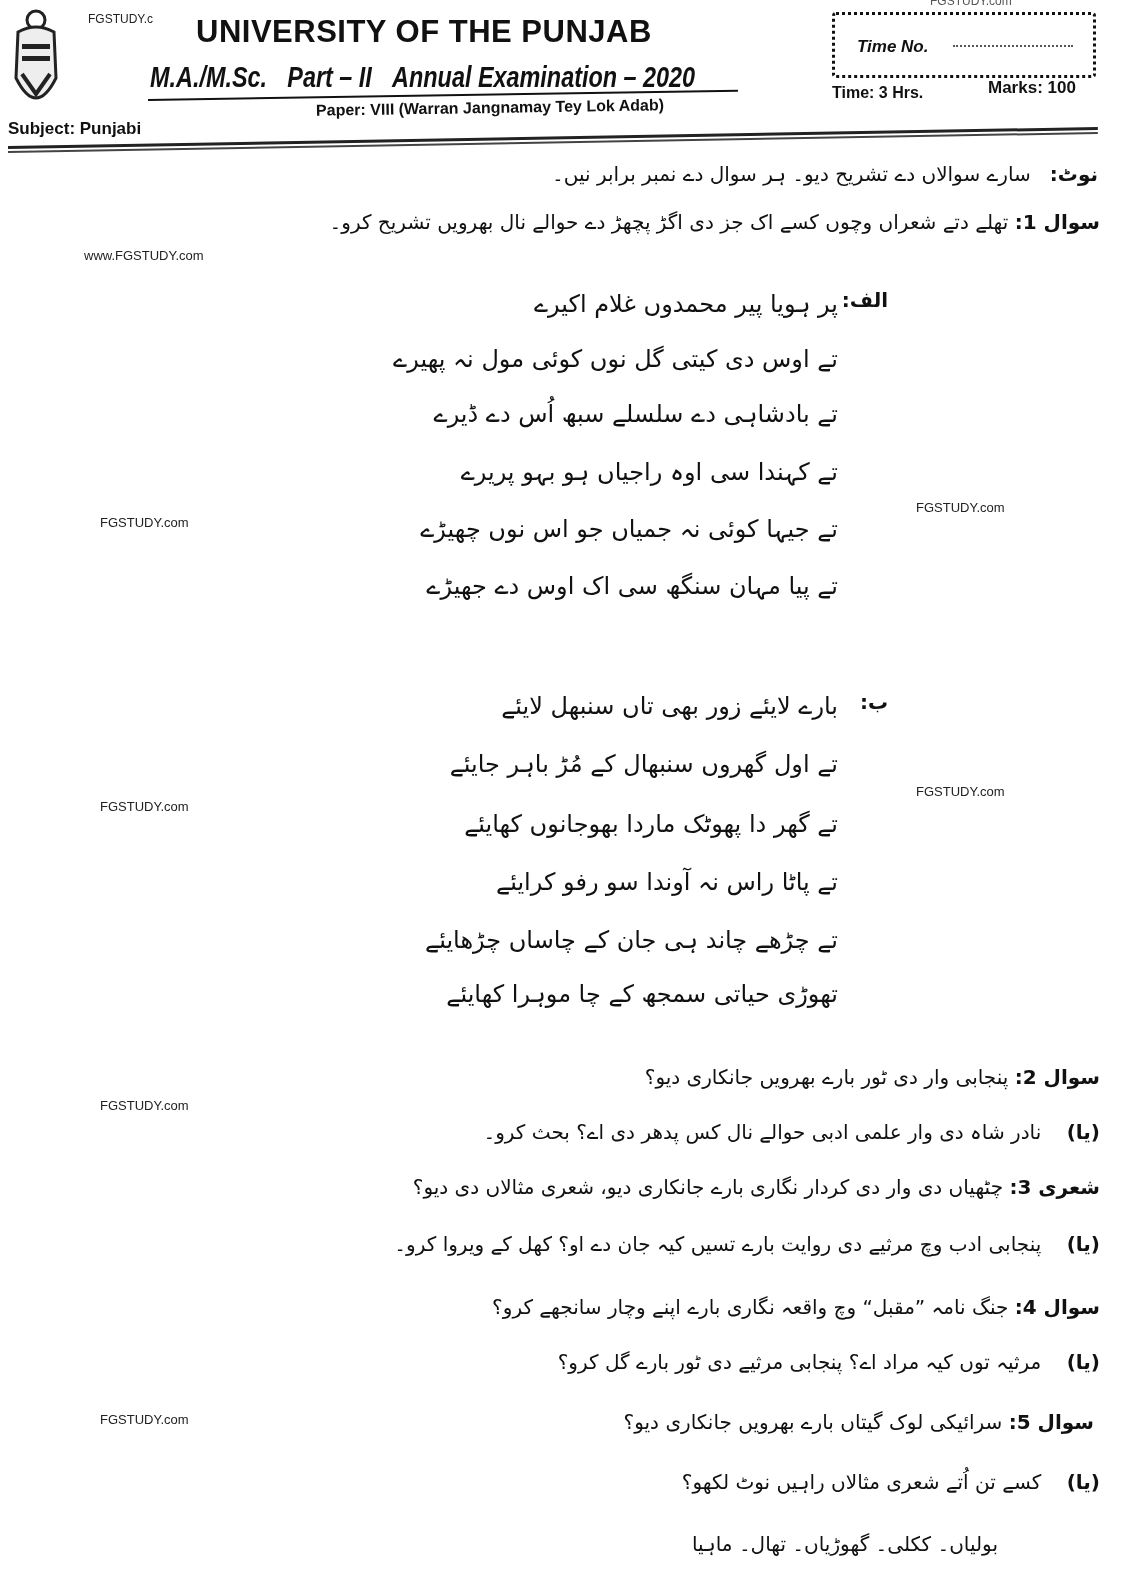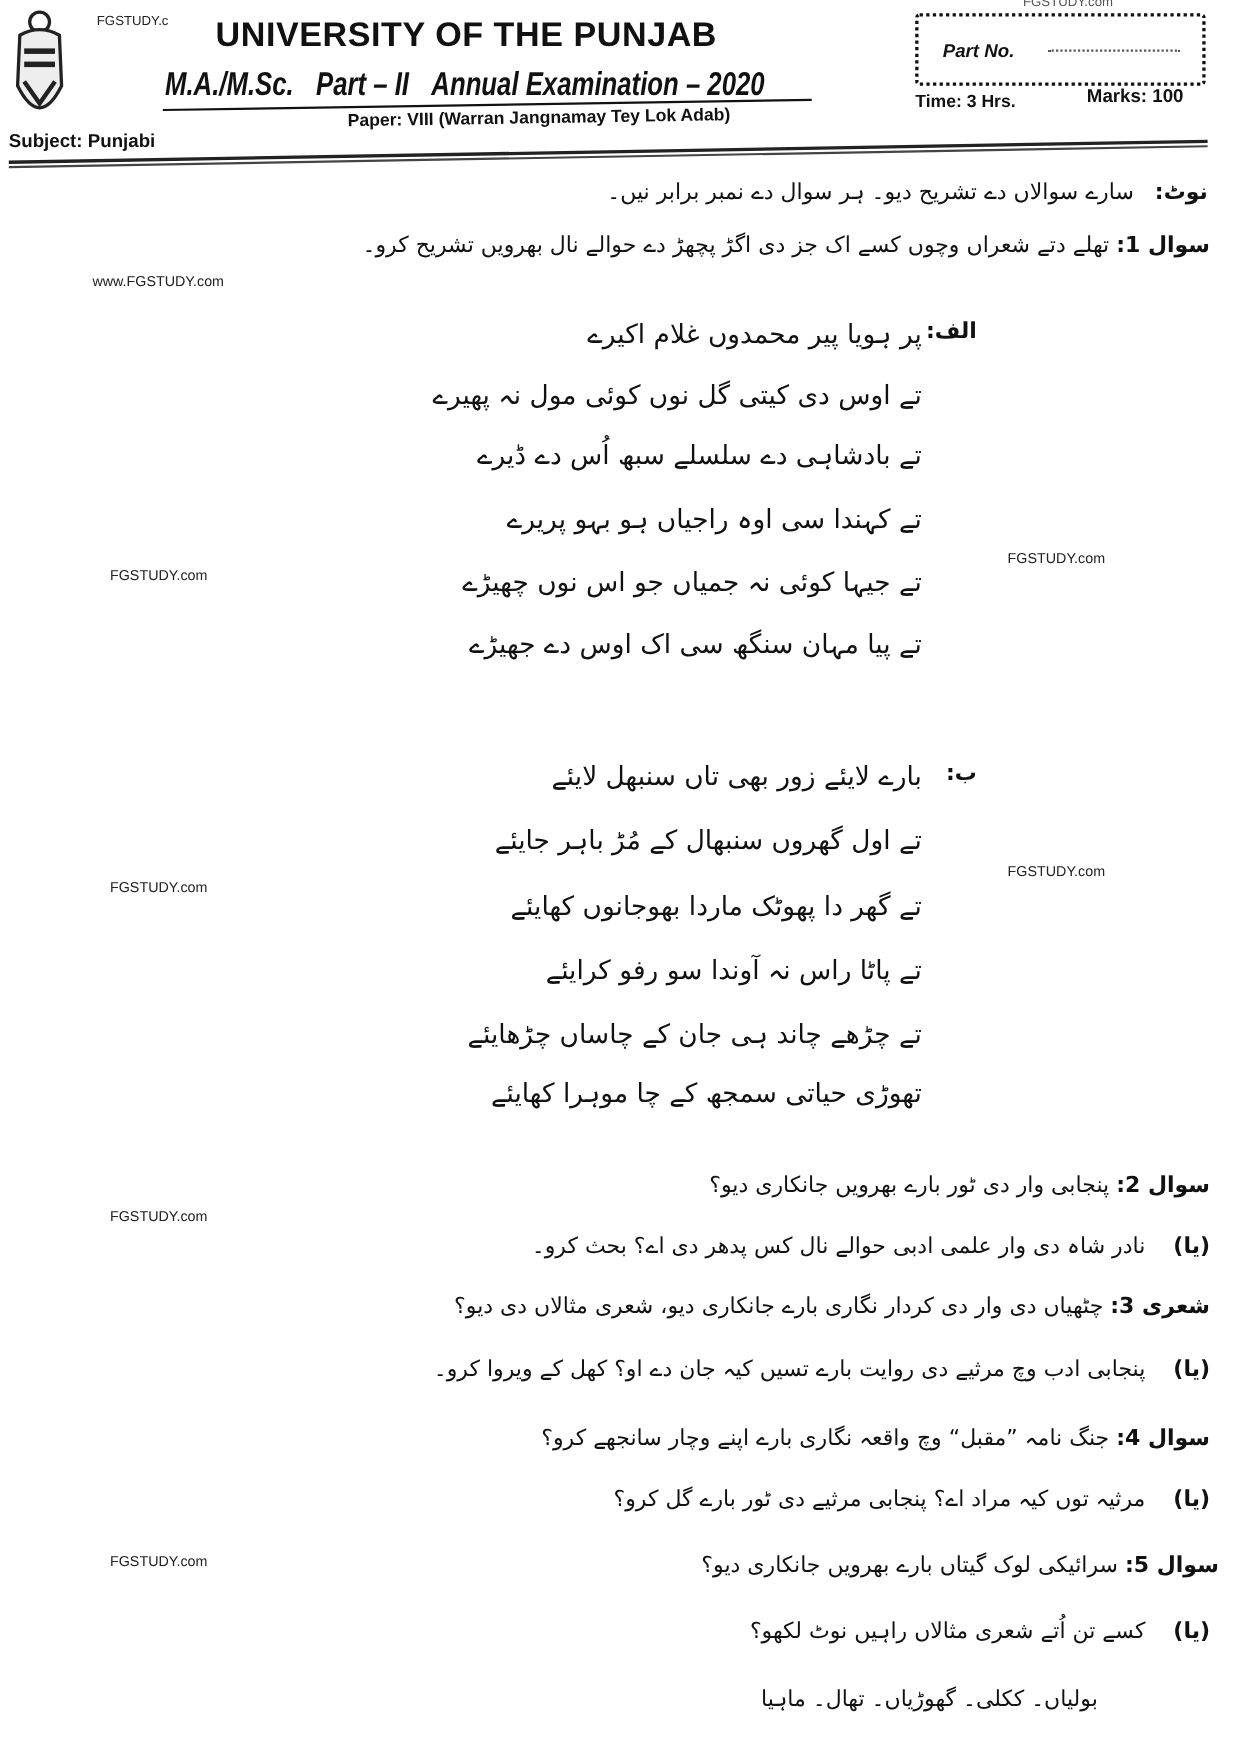--- a/index.html
+++ b/index.html
@@ -42,21 +42,21 @@
 <div class="abs sub1">
   <span>M.A./M.Sc.</span><span>Part – II</span><span>Annual Examination – 2020</span>
 </div>
 <div class="abs sub1-line"></div>
 <div class="abs paper">Paper: VIII (Warran Jangnamay Tey Lok Adab)</div>
 <div class="abs subject">Subject: Punjabi</div>
 <div class="abs rule1"></div>
 <div class="abs rule2"></div>
 
 <div class="abs rollbox">
-  <span class="lbl">Part No.</span>
+  <span class="lbl">Time No.</span>
   <span class="dots"></span>
 </div>
 <div class="abs time">Time: 3 Hrs.</div>
 <div class="abs marks">Marks: 100</div>
 
 <div class="wm" style="left:84px;top:248px;">www.FGSTUDY.com</div>
 <div class="wm" style="left:100px;top:515px;">FGSTUDY.com</div>
 <div class="wm" style="left:100px;top:799px;">FGSTUDY.com</div>
 <div class="wm" style="left:100px;top:1098px;">FGSTUDY.com</div>
 <div class="wm" style="left:100px;top:1412px;">FGSTUDY.com</div>
@@ -109,21 +109,21 @@
 
 <div class="ur" style="right:38px;top:1295px;">
   <span class="label">سوال 4:</span>
   <span>جنگ نامہ ”مقبل“ وچ واقعہ نگاری بارے اپنے وچار سانجھے کرو؟</span>
 </div>
 <div class="ur" style="right:38px;top:1350px;">
   <span class="label">(یا)</span>&nbsp;&nbsp;&nbsp;
   <span>مرثیہ توں کیہ مراد اے؟ پنجابی مرثیے دی ٹور بارے گل کرو؟</span>
 </div>
 
-<div class="ur" style="right:30px;top:1410px;">
+<div class="ur" style="right:44px;top:1410px;">
   <span class="label">سوال 5:</span>
   <span>سرائیکی لوک گیتاں بارے بھرویں جانکاری دیو؟</span>
 </div>
 <div class="ur" style="right:38px;top:1470px;">
   <span class="label">(یا)</span>&nbsp;&nbsp;&nbsp;
   <span>کسے تن اُتے شعری مثالاں راہیں نوٹ لکھو؟</span>
 </div>
 <div class="ur" style="right:140px;top:1532px;">بولیاں۔ ککلی۔ گھوڑیاں۔ تھال۔ ماہیا</div>
 
 </body></html>

